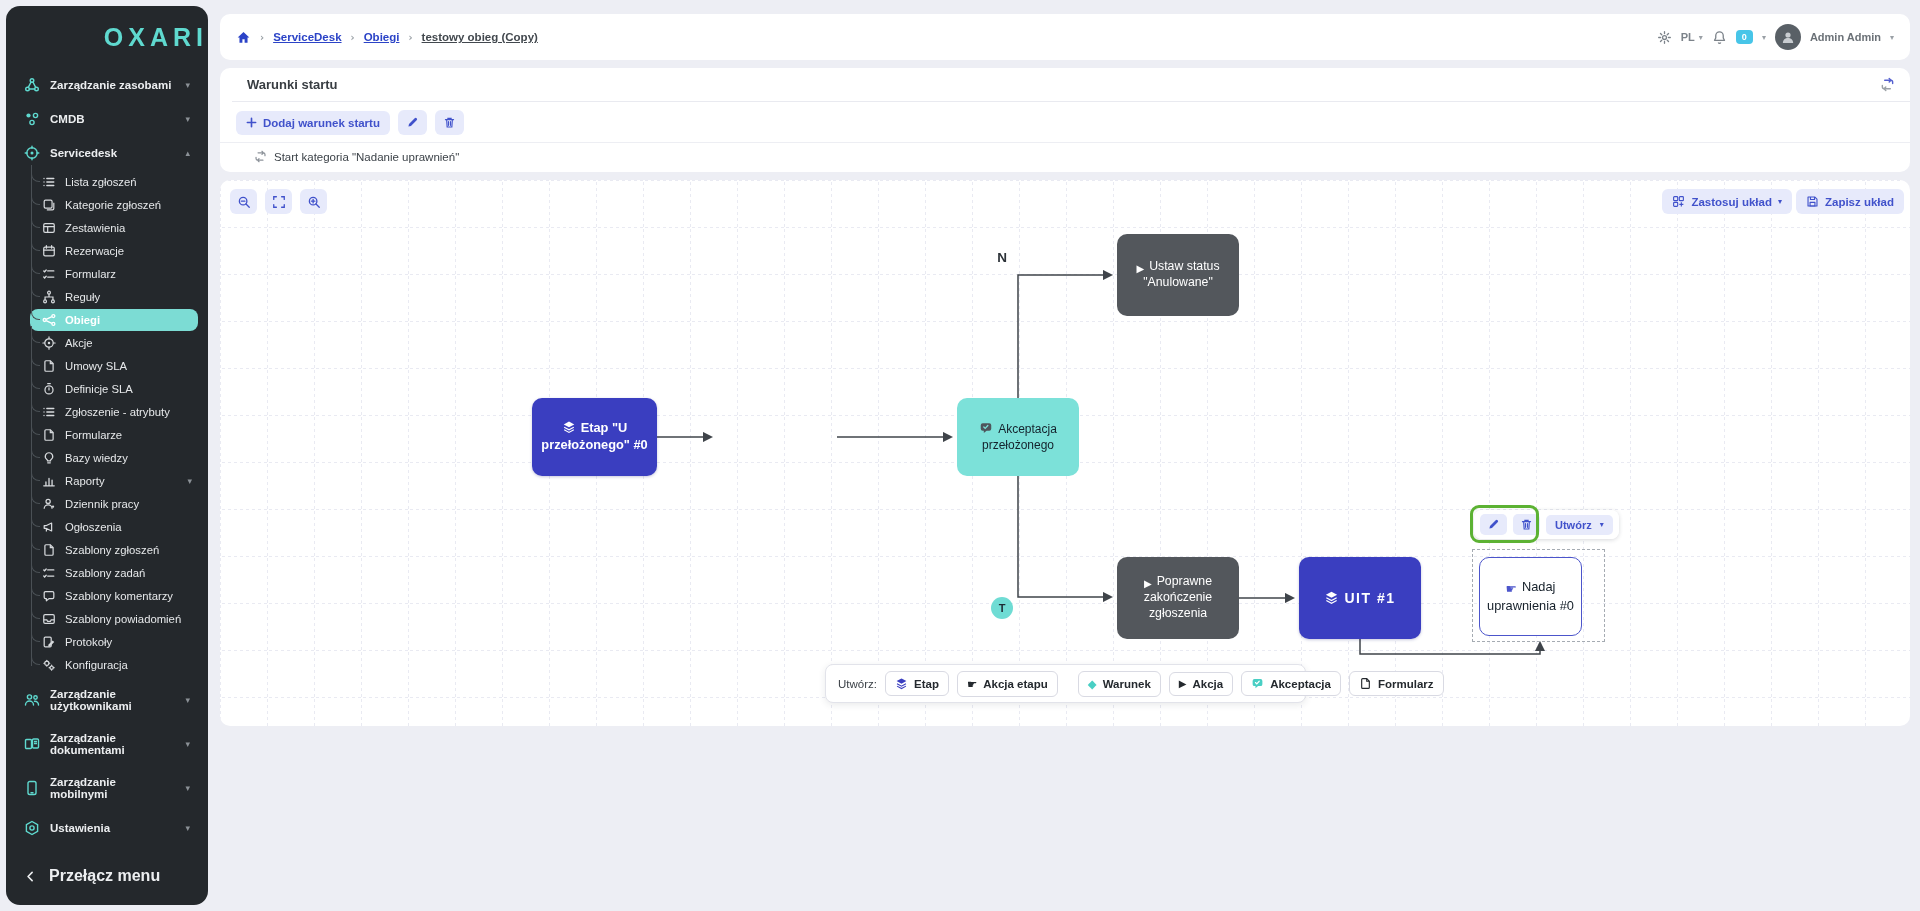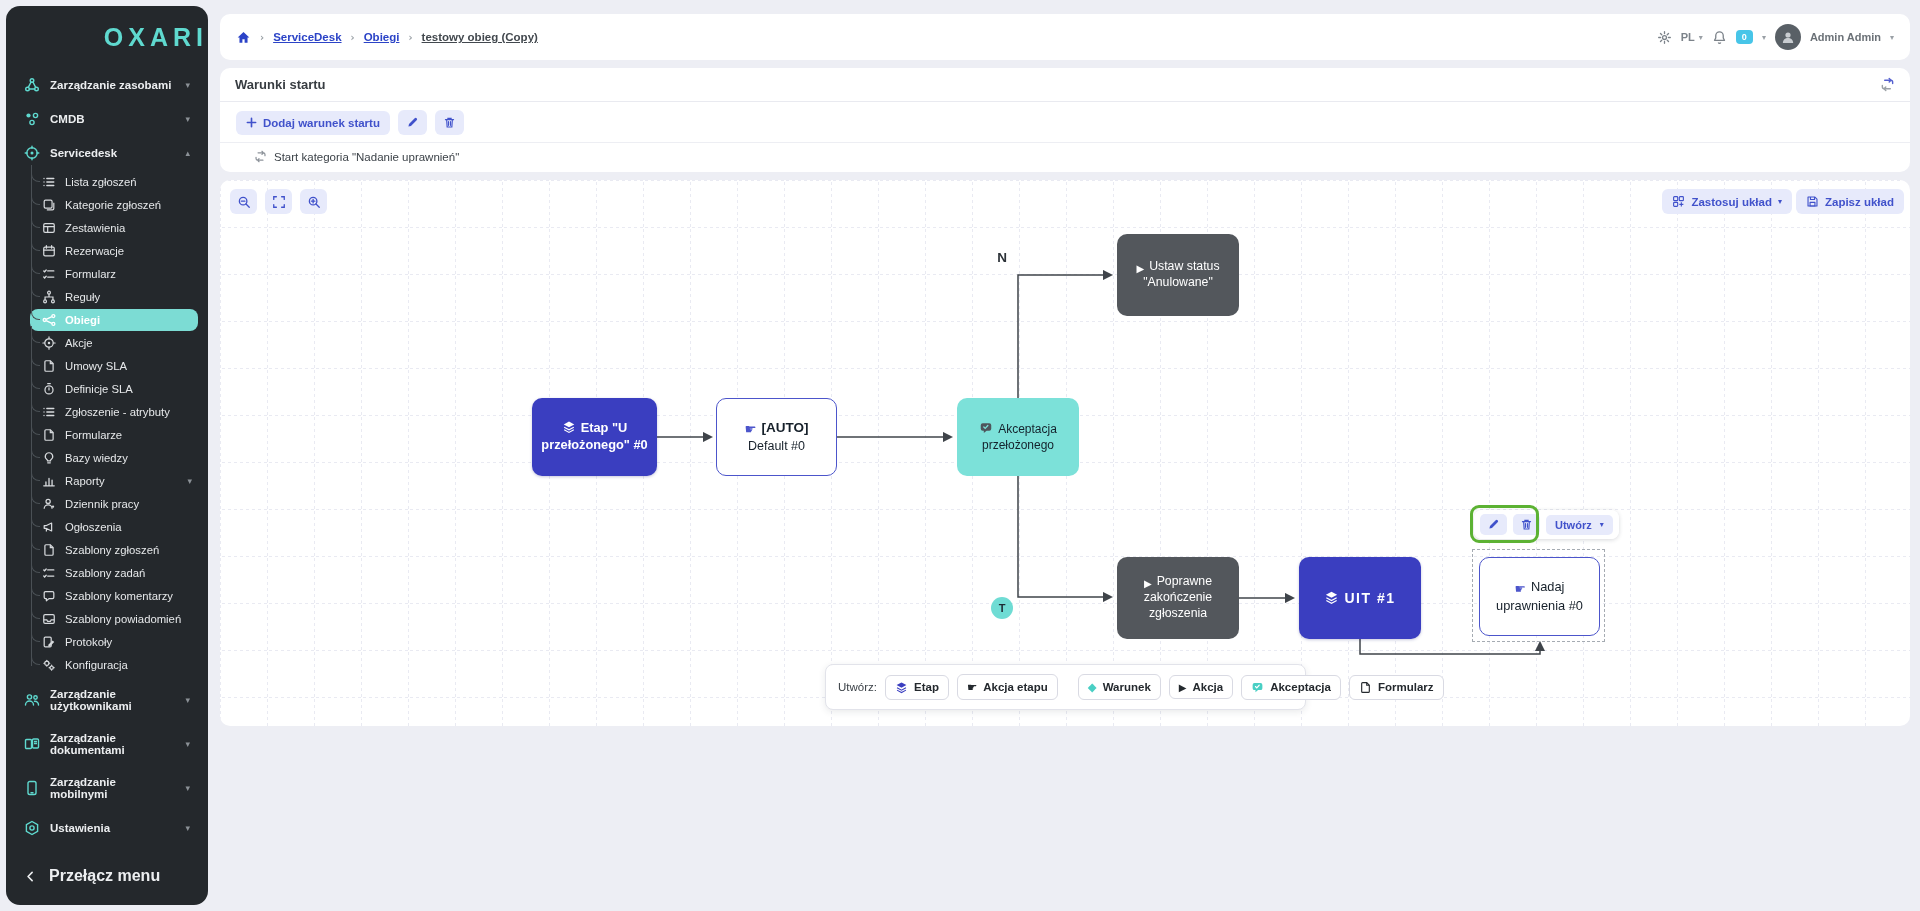--- a/index.html
+++ b/index.html
@@ -37,21 +37,21 @@
   .crumb-link{color:#2b43c7;text-decoration:underline;cursor:pointer;}
   .crumb-cur{color:#42484e;text-decoration:underline;}
   .crumb-sep{color:#9aa0a6;font-size:10px;}
   .tb-right{display:flex;align-items:center;gap:9px;color:#7c838a;font-size:11px;}
   .badge{background:#47c5e8;color:#fff;border-radius:4px;font-size:9px;font-weight:700;padding:2px 6px;}
   .avatar{width:26px;height:26px;border-radius:50%;background:#596066;display:flex;align-items:center;justify-content:center;color:#c9cdd1;}
   .uname{color:#6b7177;font-weight:600;}
 
   
   .conditions{padding:0;}
-  .cond-title-row{display:flex;align-items:center;justify-content:space-between;padding:9px 15px;border-bottom:1px solid #e9eaf0;}
+  .cond-title-row{display:flex;align-items:center;justify-content:space-between;padding:9px 15px;border-bottom:1px solid #e9eaf0;margin-left:12px;}
   .cond-title{font-size:13px;font-weight:700;color:#383d42;}
   .cond-toolbar{display:flex;align-items:center;gap:8px;padding:8px 16px 7px;border-bottom:1px solid #edeef3;}
   .btn-soft{display:inline-flex;align-items:center;gap:6px;background:#e7eafb;color:#4152cb;border:none;border-radius:6px;font-size:11.5px;font-weight:600;padding:6px 10px;cursor:pointer;font-family:inherit;}
   .btn-soft.ic{padding:6px 8px;}
   .cond-row{display:flex;align-items:center;gap:7px;padding:7px 16px 9px 34px;font-size:11.5px;color:#3c4248;}
 
   
   .canvas{position:relative;height:546px;overflow:hidden;}
   .gridsvg{position:absolute;inset:0;z-index:0;}
   .cv-controls{position:absolute;top:9px;left:10px;display:flex;gap:8px;z-index:5;}
@@ -71,21 +71,21 @@
 
   .edge-label-n{position:absolute;left:772px;top:70px;width:20px;text-align:center;font-size:13.5px;font-weight:700;color:#2c3238;z-index:3;}
   .edge-label-t{position:absolute;left:771px;top:417px;width:22px;height:22px;border-radius:50%;background:#6fdcd4;color:#1d2b33;font-size:11px;font-weight:700;display:flex;align-items:center;justify-content:center;z-index:3;}
 
   .selection-box{position:absolute;left:1252px;top:369px;width:133px;height:93px;border:1.6px dashed #a5abb2;z-index:1;}
   .sel-toolbar{position:absolute;left:1254px;top:330px;height:29px;background:rgba(255,255,255,.96);border-radius:8px;box-shadow:0 1px 4px rgba(40,45,60,.18);display:flex;align-items:center;gap:6px;padding:0 6px;z-index:6;}
   .sel-btn{width:27px;height:21px;background:#e7eafb;border:none;border-radius:5px;color:#4152cb;display:flex;align-items:center;justify-content:center;cursor:pointer;}
   .sel-create{display:inline-flex;align-items:center;gap:8px;background:#e7eafb;border:none;border-radius:5px;color:#4152cb;font-size:11px;font-weight:600;padding:4px 9px;cursor:pointer;font-family:inherit;}
   .green-box{position:absolute;left:1250px;top:325px;width:69px;height:38px;border:3.5px solid #5cb233;border-radius:9px;z-index:7;pointer-events:none;}
 
-  .create-toolbar{position:absolute;left:605px;top:484px;width:481px;height:46px;background:#fff;border:1px solid #e2e3ea;border-radius:8px;box-shadow:0 2px 7px rgba(40,45,60,.10);display:flex;align-items:center;gap:8px;padding:0 12px;z-index:6;}
+  .create-toolbar{position:absolute;left:605px;top:484px;width:481px;height:39px;background:#fff;border:1px solid #e2e3ea;border-radius:8px;box-shadow:0 2px 7px rgba(40,45,60,.10);display:flex;align-items:center;gap:8px;padding:0 12px;z-index:6;}
   .ct-label{font-size:11.5px;color:#3c4248;}
   .ct-btn{display:inline-flex;align-items:center;gap:6px;background:#fff;border:1px solid #d9dae3;border-radius:6px;font-size:11.5px;color:#24292e;font-weight:600;padding:5px 9px;cursor:pointer;font-family:inherit;white-space:nowrap;}
   .ct-div{width:1px;height:22px;background:#d9dae3;margin:0 2px;}
   .ico-blue{color:#3a3ec0;} .ico-teal{color:#49cfc4;} .ico-dark{color:#24292e;}
 </style>
 </head>
 <body>
 
 <div class="page">
 
@@ -546,23 +546,20 @@
         </button>
       </div>
 
       <div class="node blue" style="left:312px;top:218px;width:125px;height:78px;">
         <div class="nlabel"><span class="nico"><svg viewBox="0 0 16 16" width="14" height="14">
                 <path d="M8 1.8 14 5 8 8.2 2 5Z" fill="currentColor"></path>
                 <path d="M2.5 8.2 8 11.2 13.5 8.2M2.5 11.2 8 14.2 13.5 11.2" fill="none" stroke="currentColor" stroke-width="1.3"></path>
               </svg></span><span>Etap "U przełożonego" #0</span></div>
       </div>
 
-      <div class="node white" style="left:496px;top:218px;width:121px;height:78px;">
-        <div class="nlabel"><span class="auto-title"><span class="nico uglyph" style="color:#4c55cb;">☛</span><span>[AUTO]</span></span><br><span class="auto-sub">Default #0</span></div>
-      </div>
 
       <div class="node teal" style="left:737px;top:218px;width:122px;height:78px;">
         <div class="nlabel"><span class="nico"><svg viewBox="0 0 16 16" width="14" height="14">
                 <path d="M14 4.8a2.3 2.3 0 0 0-2.3-2.3H4.3A2.3 2.3 0 0 0 2 4.8v4a2.3 2.3 0 0 0 2.3 2.3h1.2v2.6l3.2-2.6h3A2.3 2.3 0 0 0 14 8.8Z" fill="#4e555b"></path>
                 <path d="M5.5 6.8l1.6 1.6 3-3.2" fill="none" stroke="#7ce1d9" stroke-width="1.5" stroke-linecap="round"></path>
               </svg></span><span>Akceptacja przełożonego</span></div>
       </div>
 
       <div class="node dark" style="left:897px;top:54px;width:122px;height:82px;">
         <div class="nlabel"><span class="nico uglyph" style="font-size:10px;">▶</span><span>Ustaw status "Anulowane"</span></div>
@@ -574,21 +571,21 @@
 
       <div class="node blue" style="left:1079px;top:377px;width:122px;height:82px;">
         <div class="nlabel uit-label"><span class="nico"><svg viewBox="0 0 16 16" width="15" height="15">
                 <path d="M8 1.8 14 5 8 8.2 2 5Z" fill="currentColor"></path>
                 <path d="M2.5 8.2 8 11.2 13.5 8.2M2.5 11.2 8 14.2 13.5 11.2" fill="none" stroke="currentColor" stroke-width="1.3"></path>
               </svg></span><span>UIT #1</span></div>
       </div>
 
       <div class="selection-box"></div>
 
-      <div class="node white" style="left:1259px;top:377px;width:121px;height:79px;border-width:1.3px;">
+      <div class="node white" style="left:1259px;top:377px;width:103px;height:79px;border-width:1.3px;">
         <div class="nlabel"><span class="nico uglyph" style="color:#4c55cb;">☛</span><span>Nadaj uprawnienia #0</span></div>
       </div>
 
       <div class="edge-label-n">N</div>
       <div class="edge-label-t">T</div>
 
       <div class="sel-toolbar">
         <button class="sel-btn">
             <svg viewBox="0 0 16 16" width="13" height="13">
               <path d="M3 13l.7-3.2 7-7a1.65 1.65 0 0 1 2.4 2.4l-7 7Z" fill="currentColor"></path>

